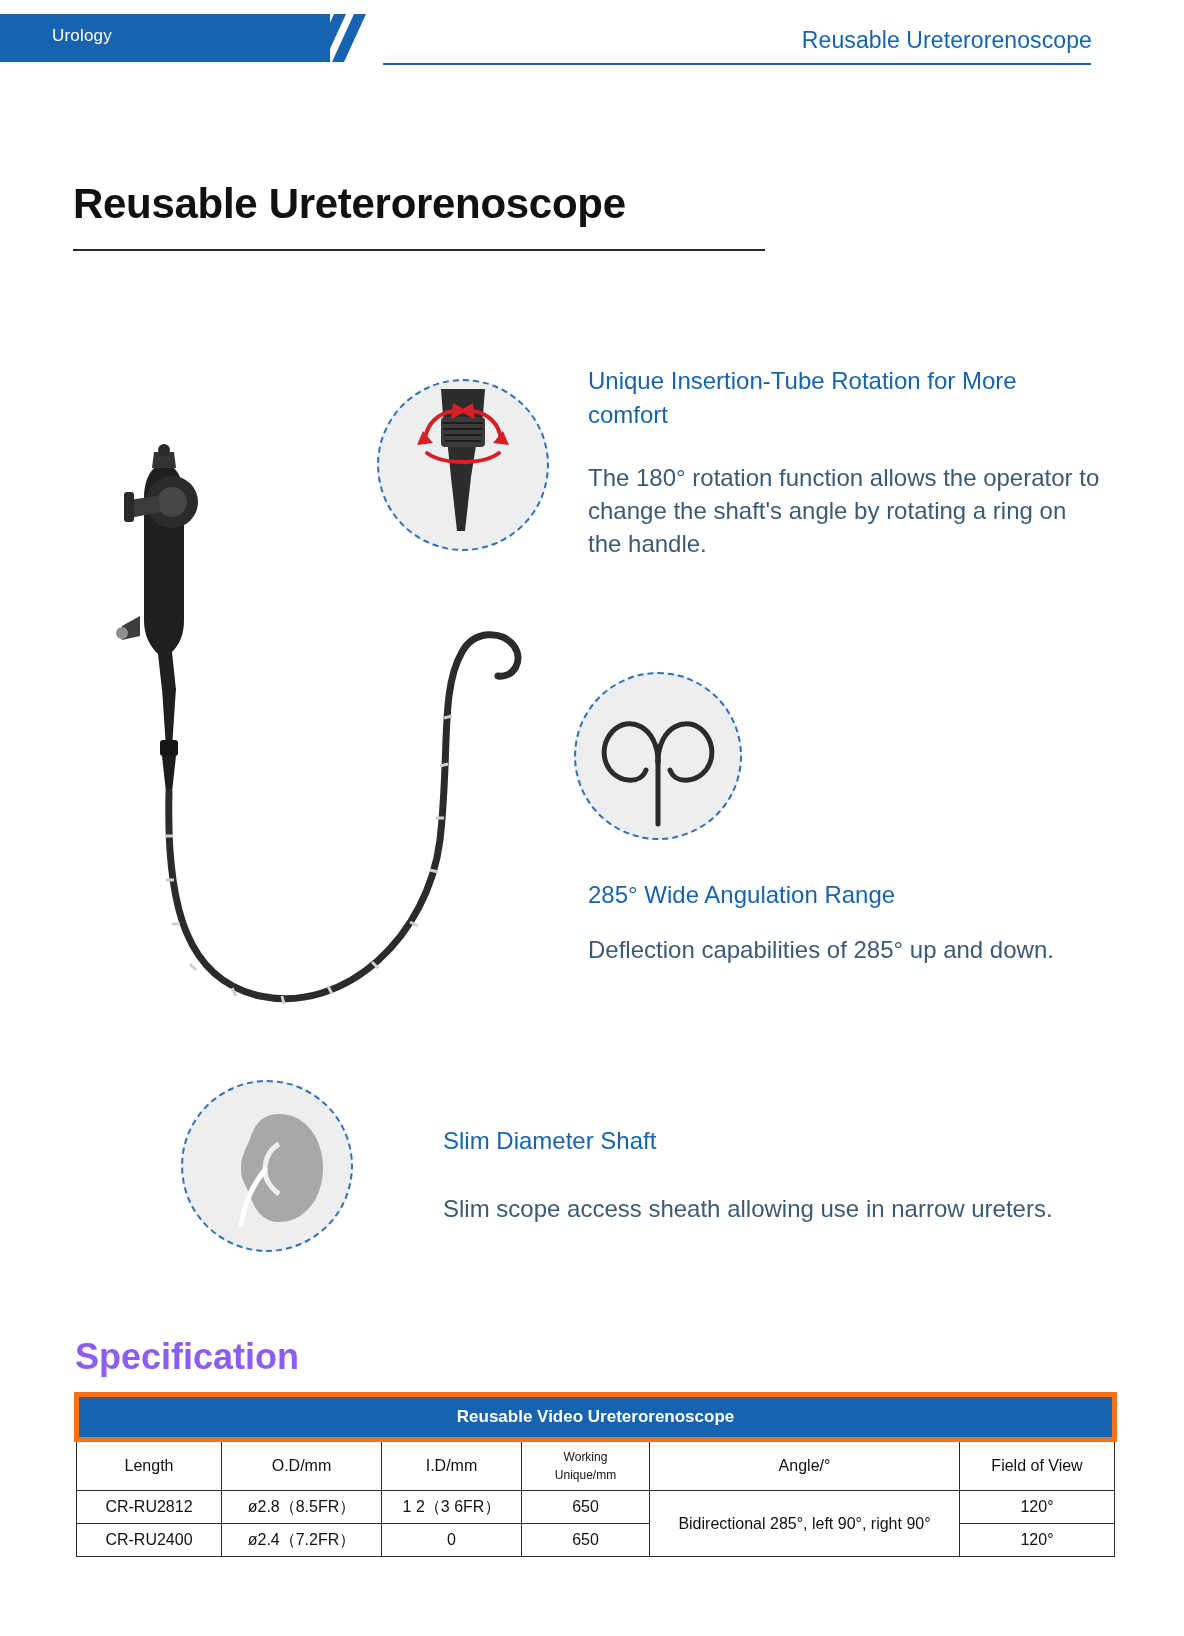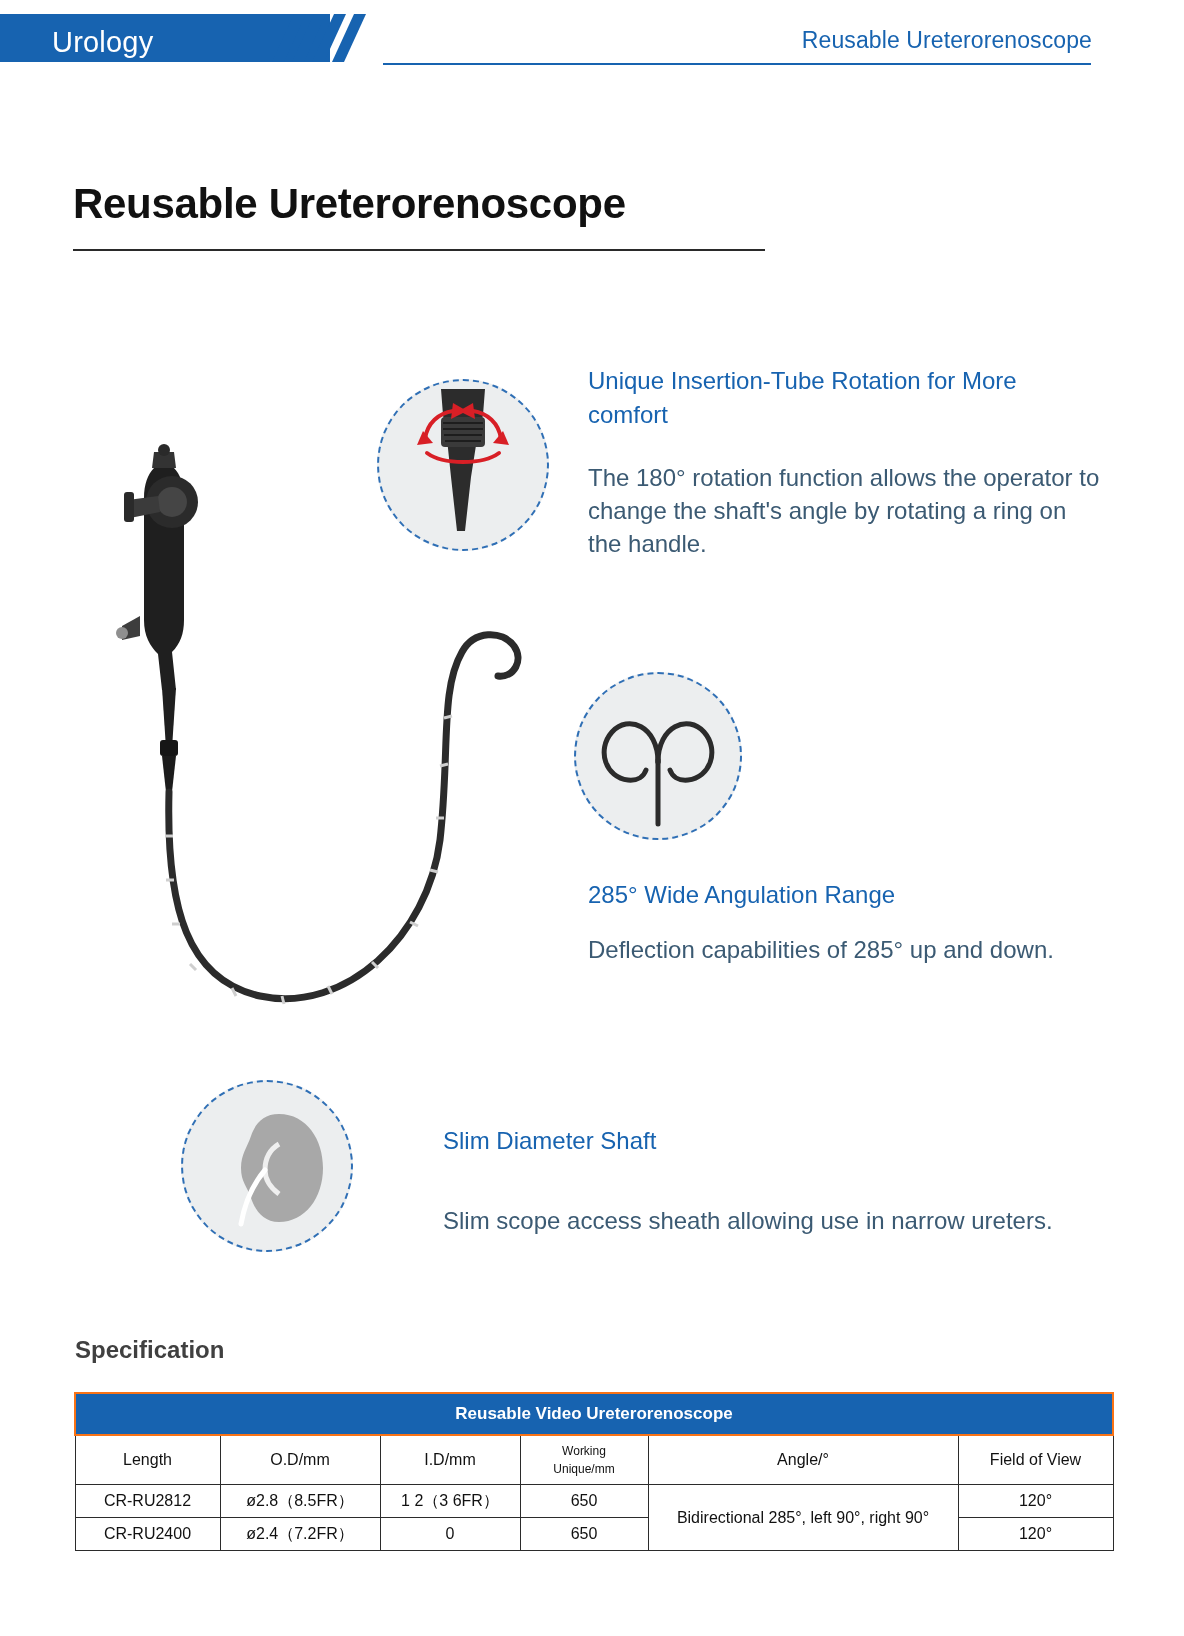--- a/index.html
+++ b/index.html
@@ -27,21 +27,21 @@
     position: absolute;
     top: 14px; left: 0;
     width: 330px;
     height: 48px;
     background: #1763b0;
   }
   .header-cat {
     position: absolute;
     top: 26px;
     left: 52px;
-    font-size: 29px;
+    font-size: 17px;
     color: #ffffff;
     letter-spacing: 0.2px;
   }
   .header-slashes {
     position: absolute;
     top: 14px;
     left: 272px;
     width: 96px;
     height: 48px;
   }
@@ -95,21 +95,21 @@
     line-height: 33px;
   }
 
   #feat1-head { top: 364px; left: 588px; width: 480px; }
   #feat1-body { top: 461px; left: 588px; width: 512px; }
 
   #feat2-head { top: 878px; left: 588px; width: 470px; }
   #feat2-body { top: 933px; left: 588px; width: 500px; }
 
   #feat3-head { top: 1124px; left: 443px; width: 460px; }
-  #feat3-body { top: 1192px; left: 443px; width: 640px; margin-top: 12px; }
+  #feat3-body { top: 1192px; left: 443px; width: 640px; }
 
   
   .circle {
     position: absolute;
     border-radius: 50%;
     border: 2px dashed #2f6fb5;
     background: #eceeef;
     box-sizing: border-box;
   }
   #circle-rotation { top: 379px; left: 377px; width: 172px; height: 172px; }
@@ -125,23 +125,23 @@
     left: 110px;
     width: 470px;
     height: 620px;
   }
 
   
   .spec-title {
     position: absolute;
     top: 1336px;
     left: 75px;
-    font-size: 24px;
+    font-size: 36px;
     font-weight: bold;
-    color: #404040;
+    color: #8b5cf6;
   }
   .spec-table {
     position: absolute;
     top: 1392px;
     left: 74px;
     width: 1038px;
     border-collapse: collapse;
     table-layout: fixed;
   }
   .spec-table th, .spec-table td {
@@ -149,21 +149,21 @@
     text-align: center;
     font-size: 16px;
     color: #111;
     padding: 2px 2px;
   }
   .spec-table thead th.banner {
     background: #1763b0;
     color: #ffffff;
     font-size: 17px;
     height: 36px;
-    border: 2px solid #f97316;
+    border: 5px solid #f97316;
     font-weight: bold;
   }
   .spec-table tr.cols td {
     height: 44px;
     font-weight: normal;
   }
   .spec-table tr.data td {
     height: 28px;
   }
   .small2 { font-size: 12px; line-height: 18px; display: block; }

